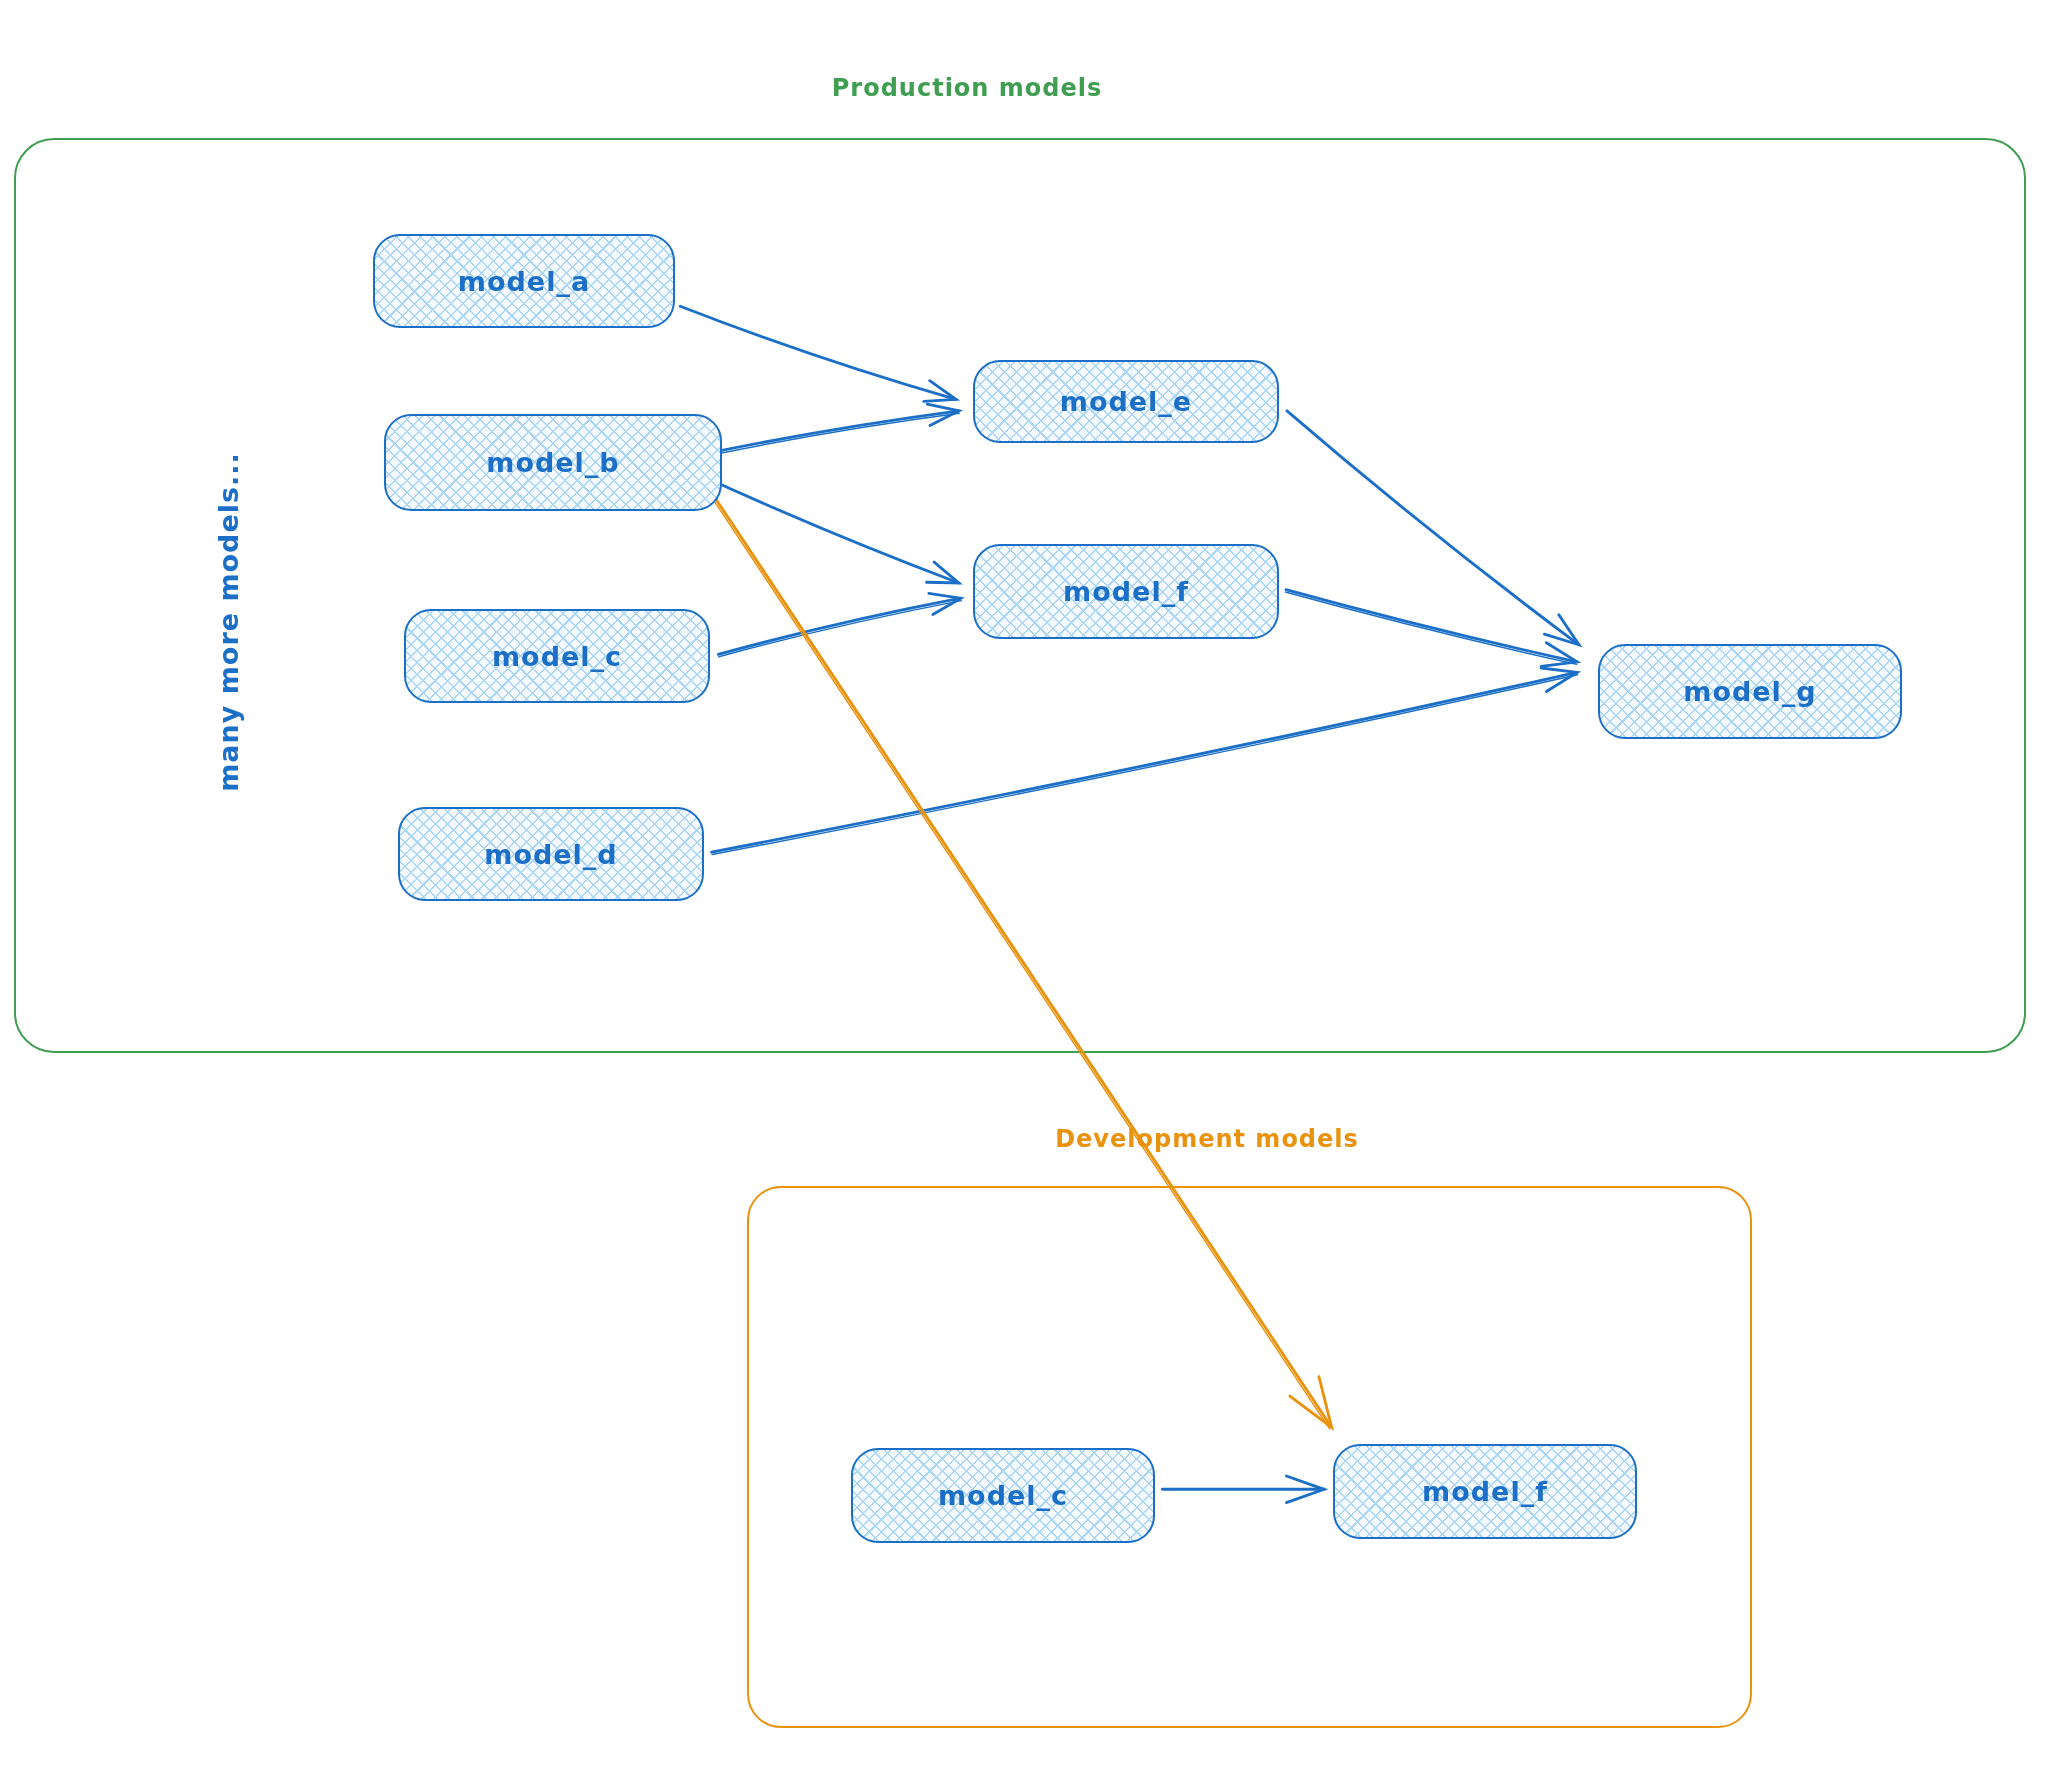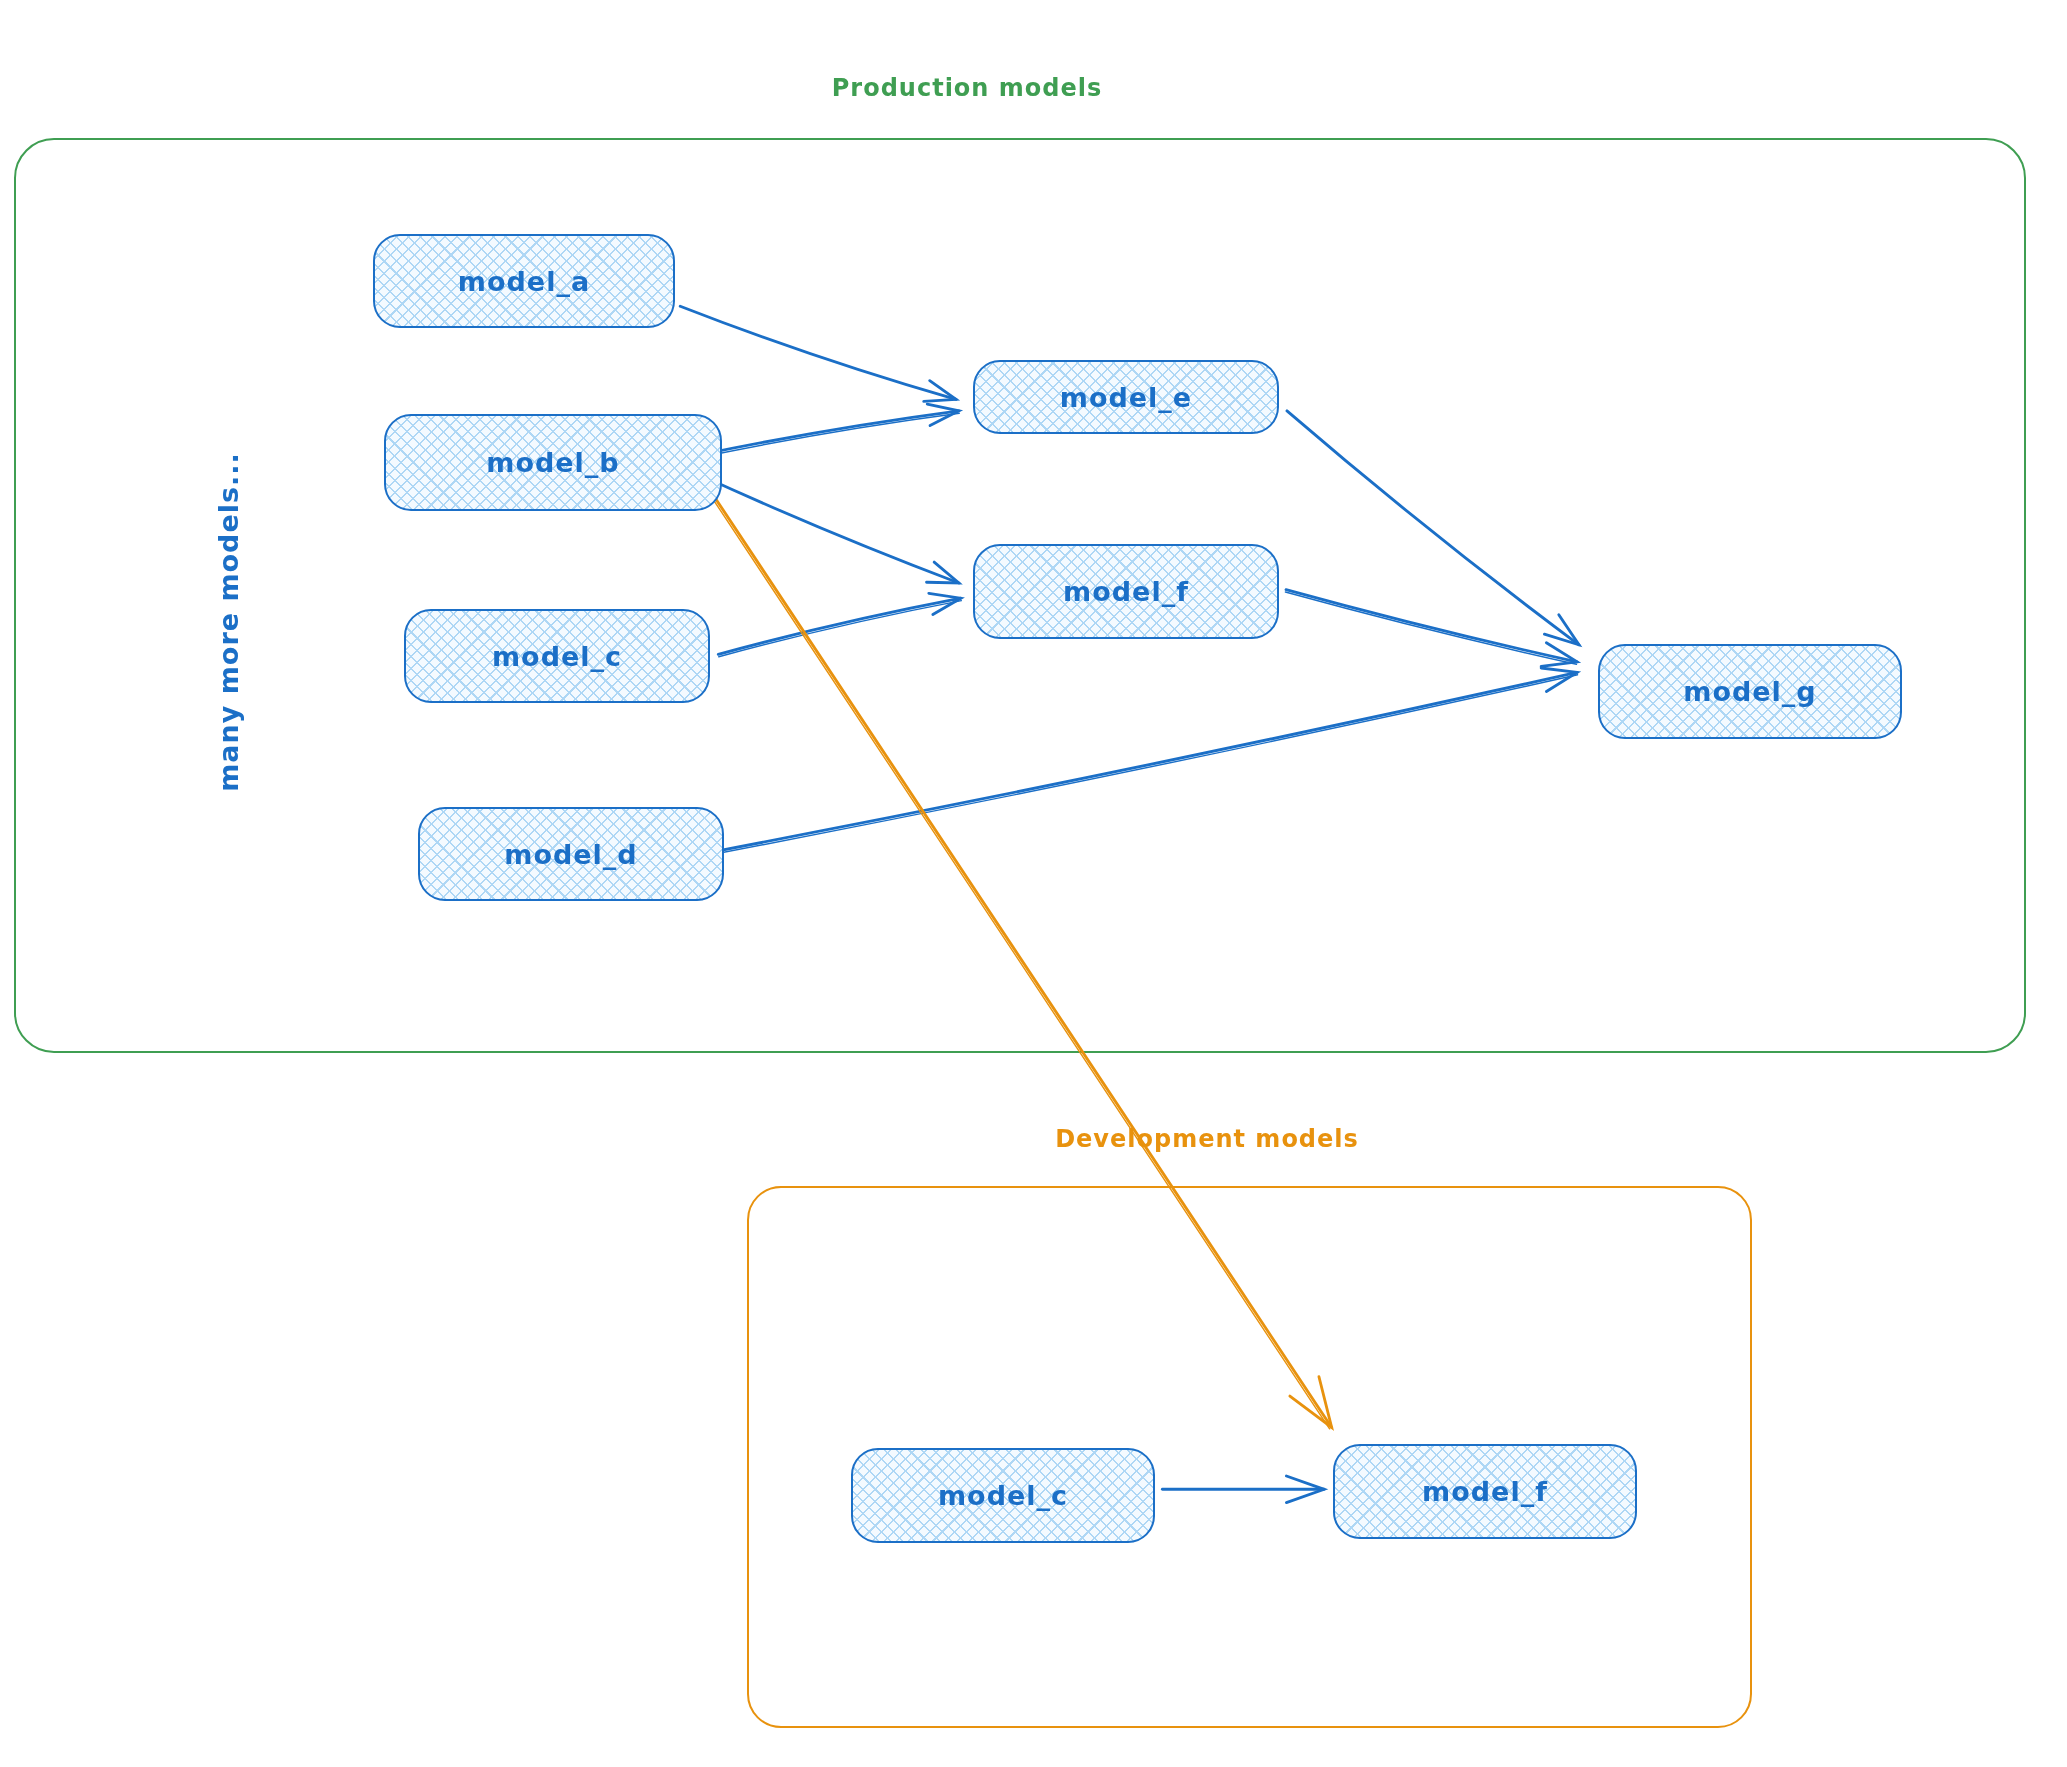--- a/index.html
+++ b/index.html
@@ -92,24 +92,24 @@
 
 <div class="node" style="left:373px;top:234px;width:302px;height:94px">
   <span>model_a</span>
 </div>
 <div class="node" style="left:384px;top:414px;width:338px;height:97px">
   <span>model_b</span>
 </div>
 <div class="node" style="left:404px;top:609px;width:306px;height:94px">
   <span>model_c</span>
 </div>
-<div class="node" style="left:418px;top:807px;width:306px;height:94px">
+<div class="node" style="left:398px;top:807px;width:306px;height:94px">
   <span>model_d</span>
 </div>
-<div class="node" style="left:973px;top:360px;width:306px;height:74px">
+<div class="node" style="left:973px;top:360px;width:306px;height:83px">
   <span>model_e</span>
 </div>
 <div class="node" style="left:973px;top:544px;width:306px;height:95px">
   <span>model_f</span>
 </div>
 <div class="node" style="left:1598px;top:644px;width:304px;height:95px">
   <span>model_g</span>
 </div>
 <div class="node" style="left:851px;top:1448px;width:304px;height:95px">
   <span>model_c</span>

